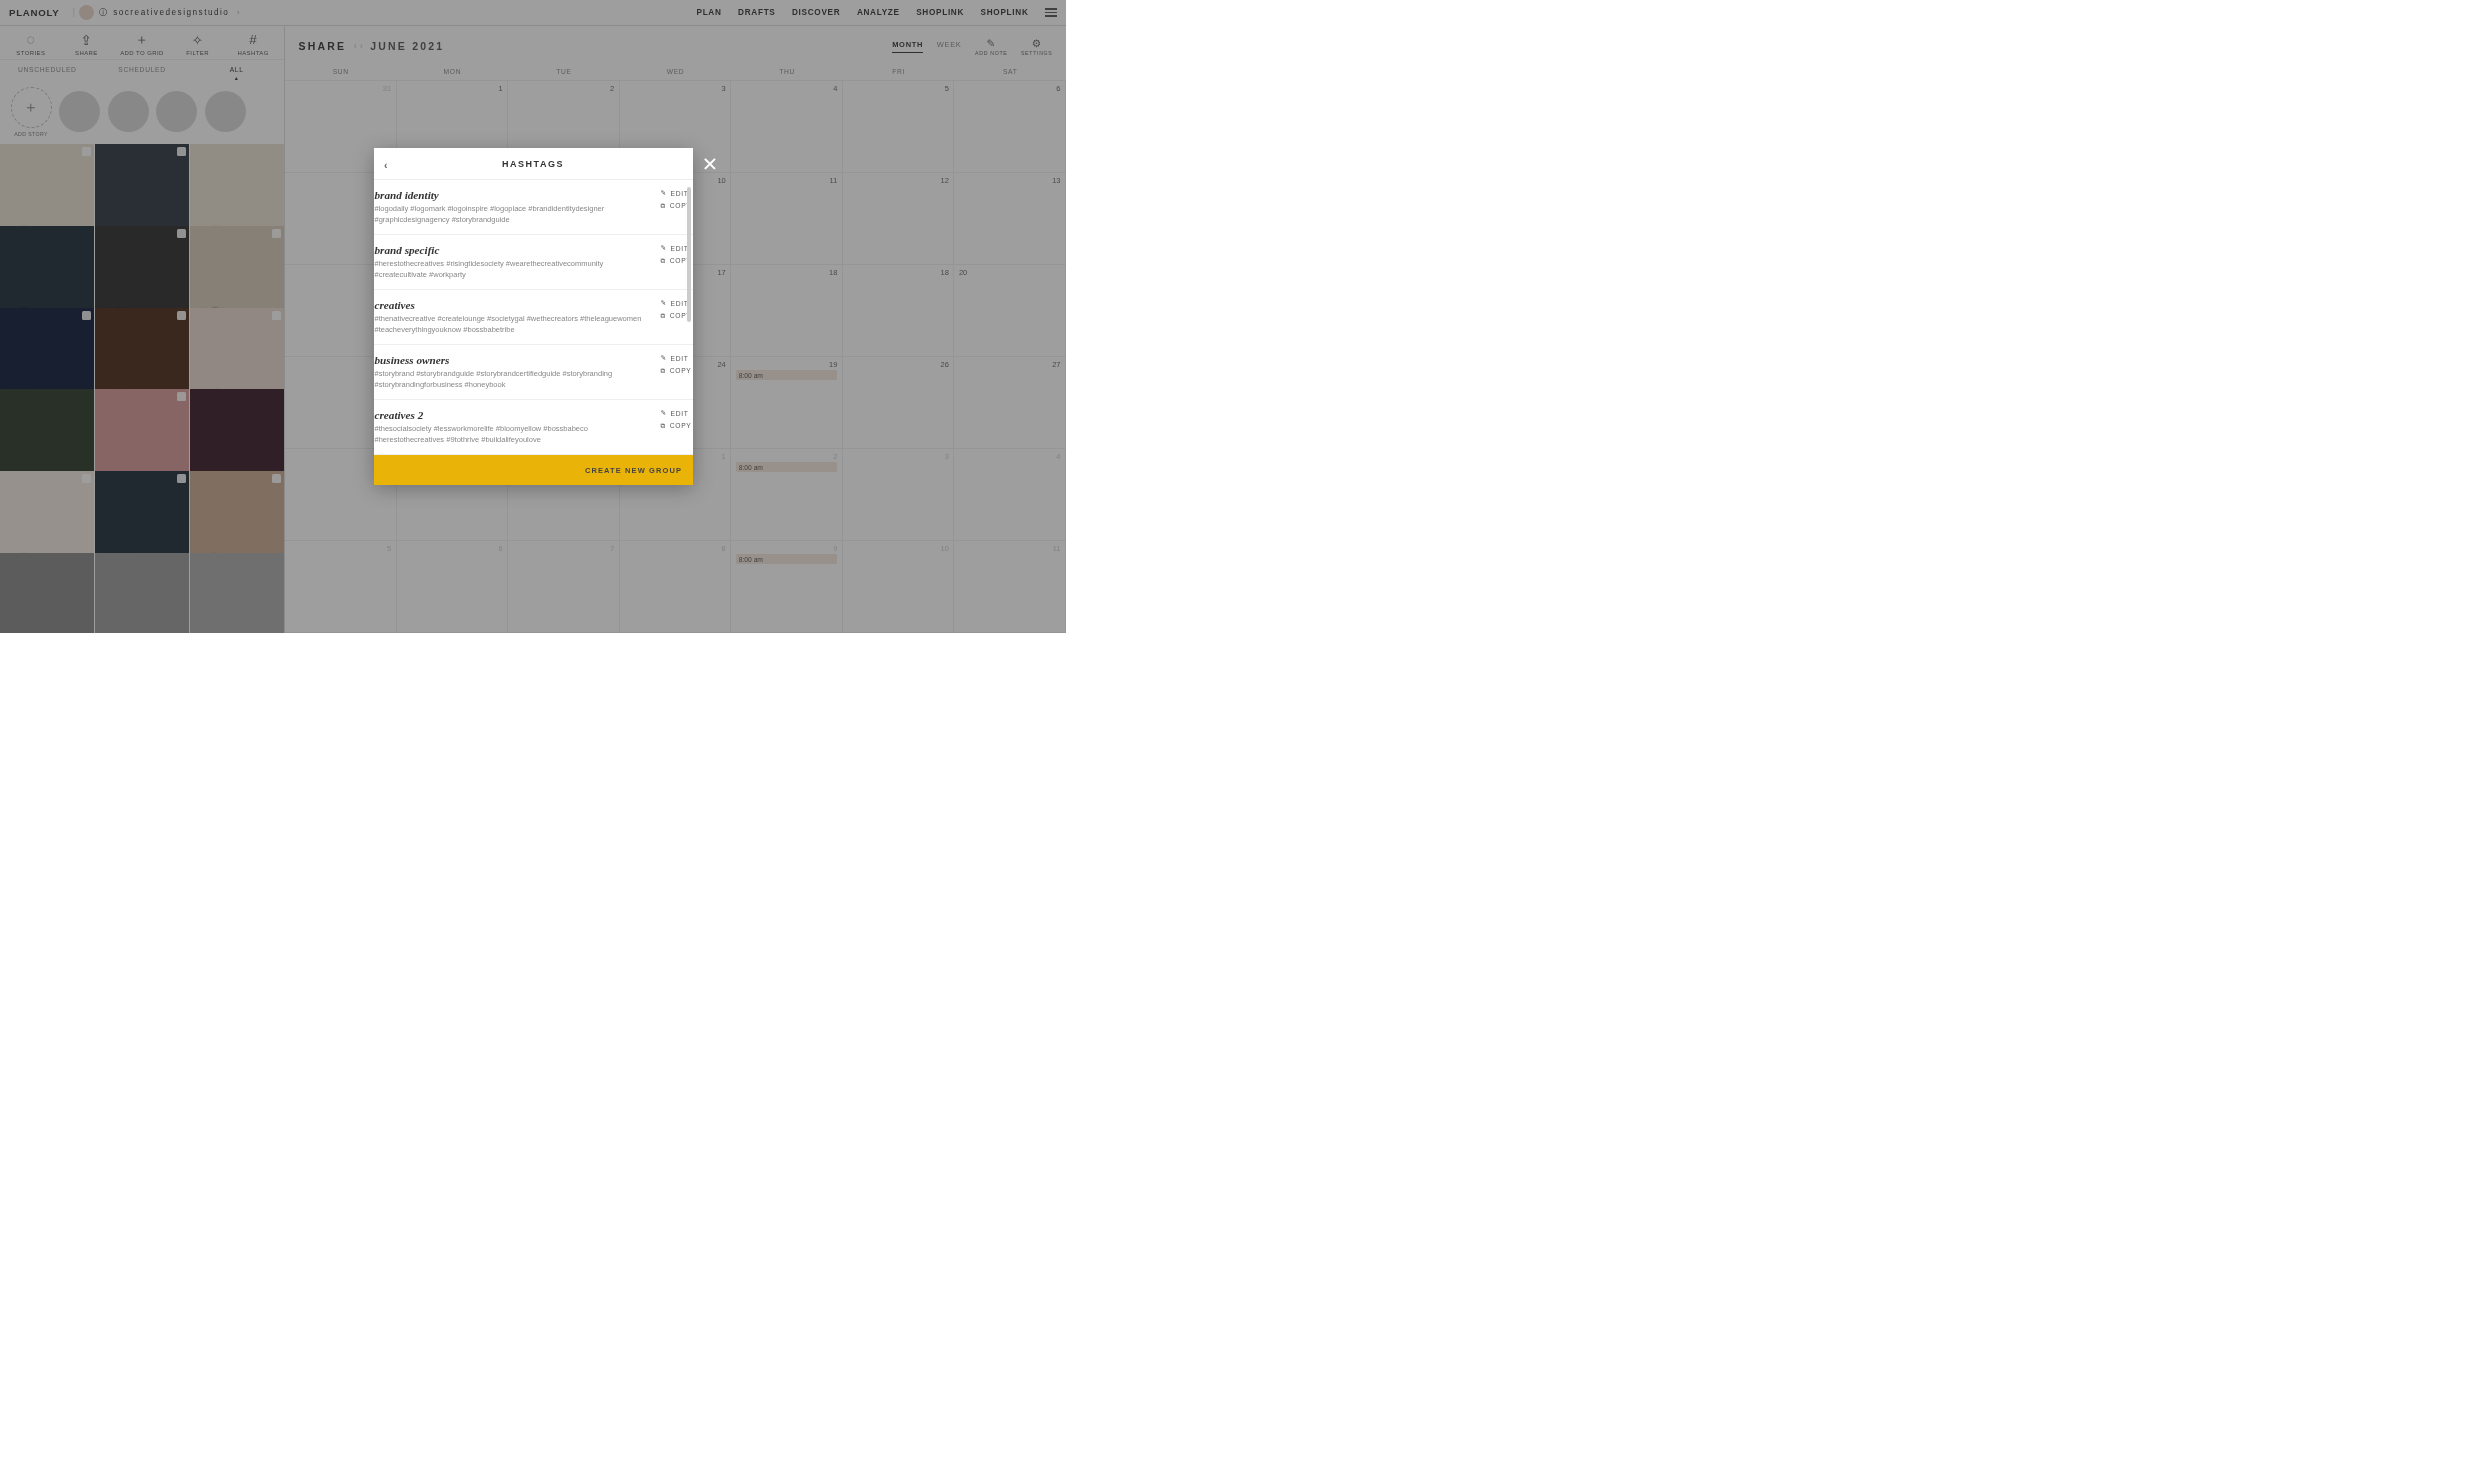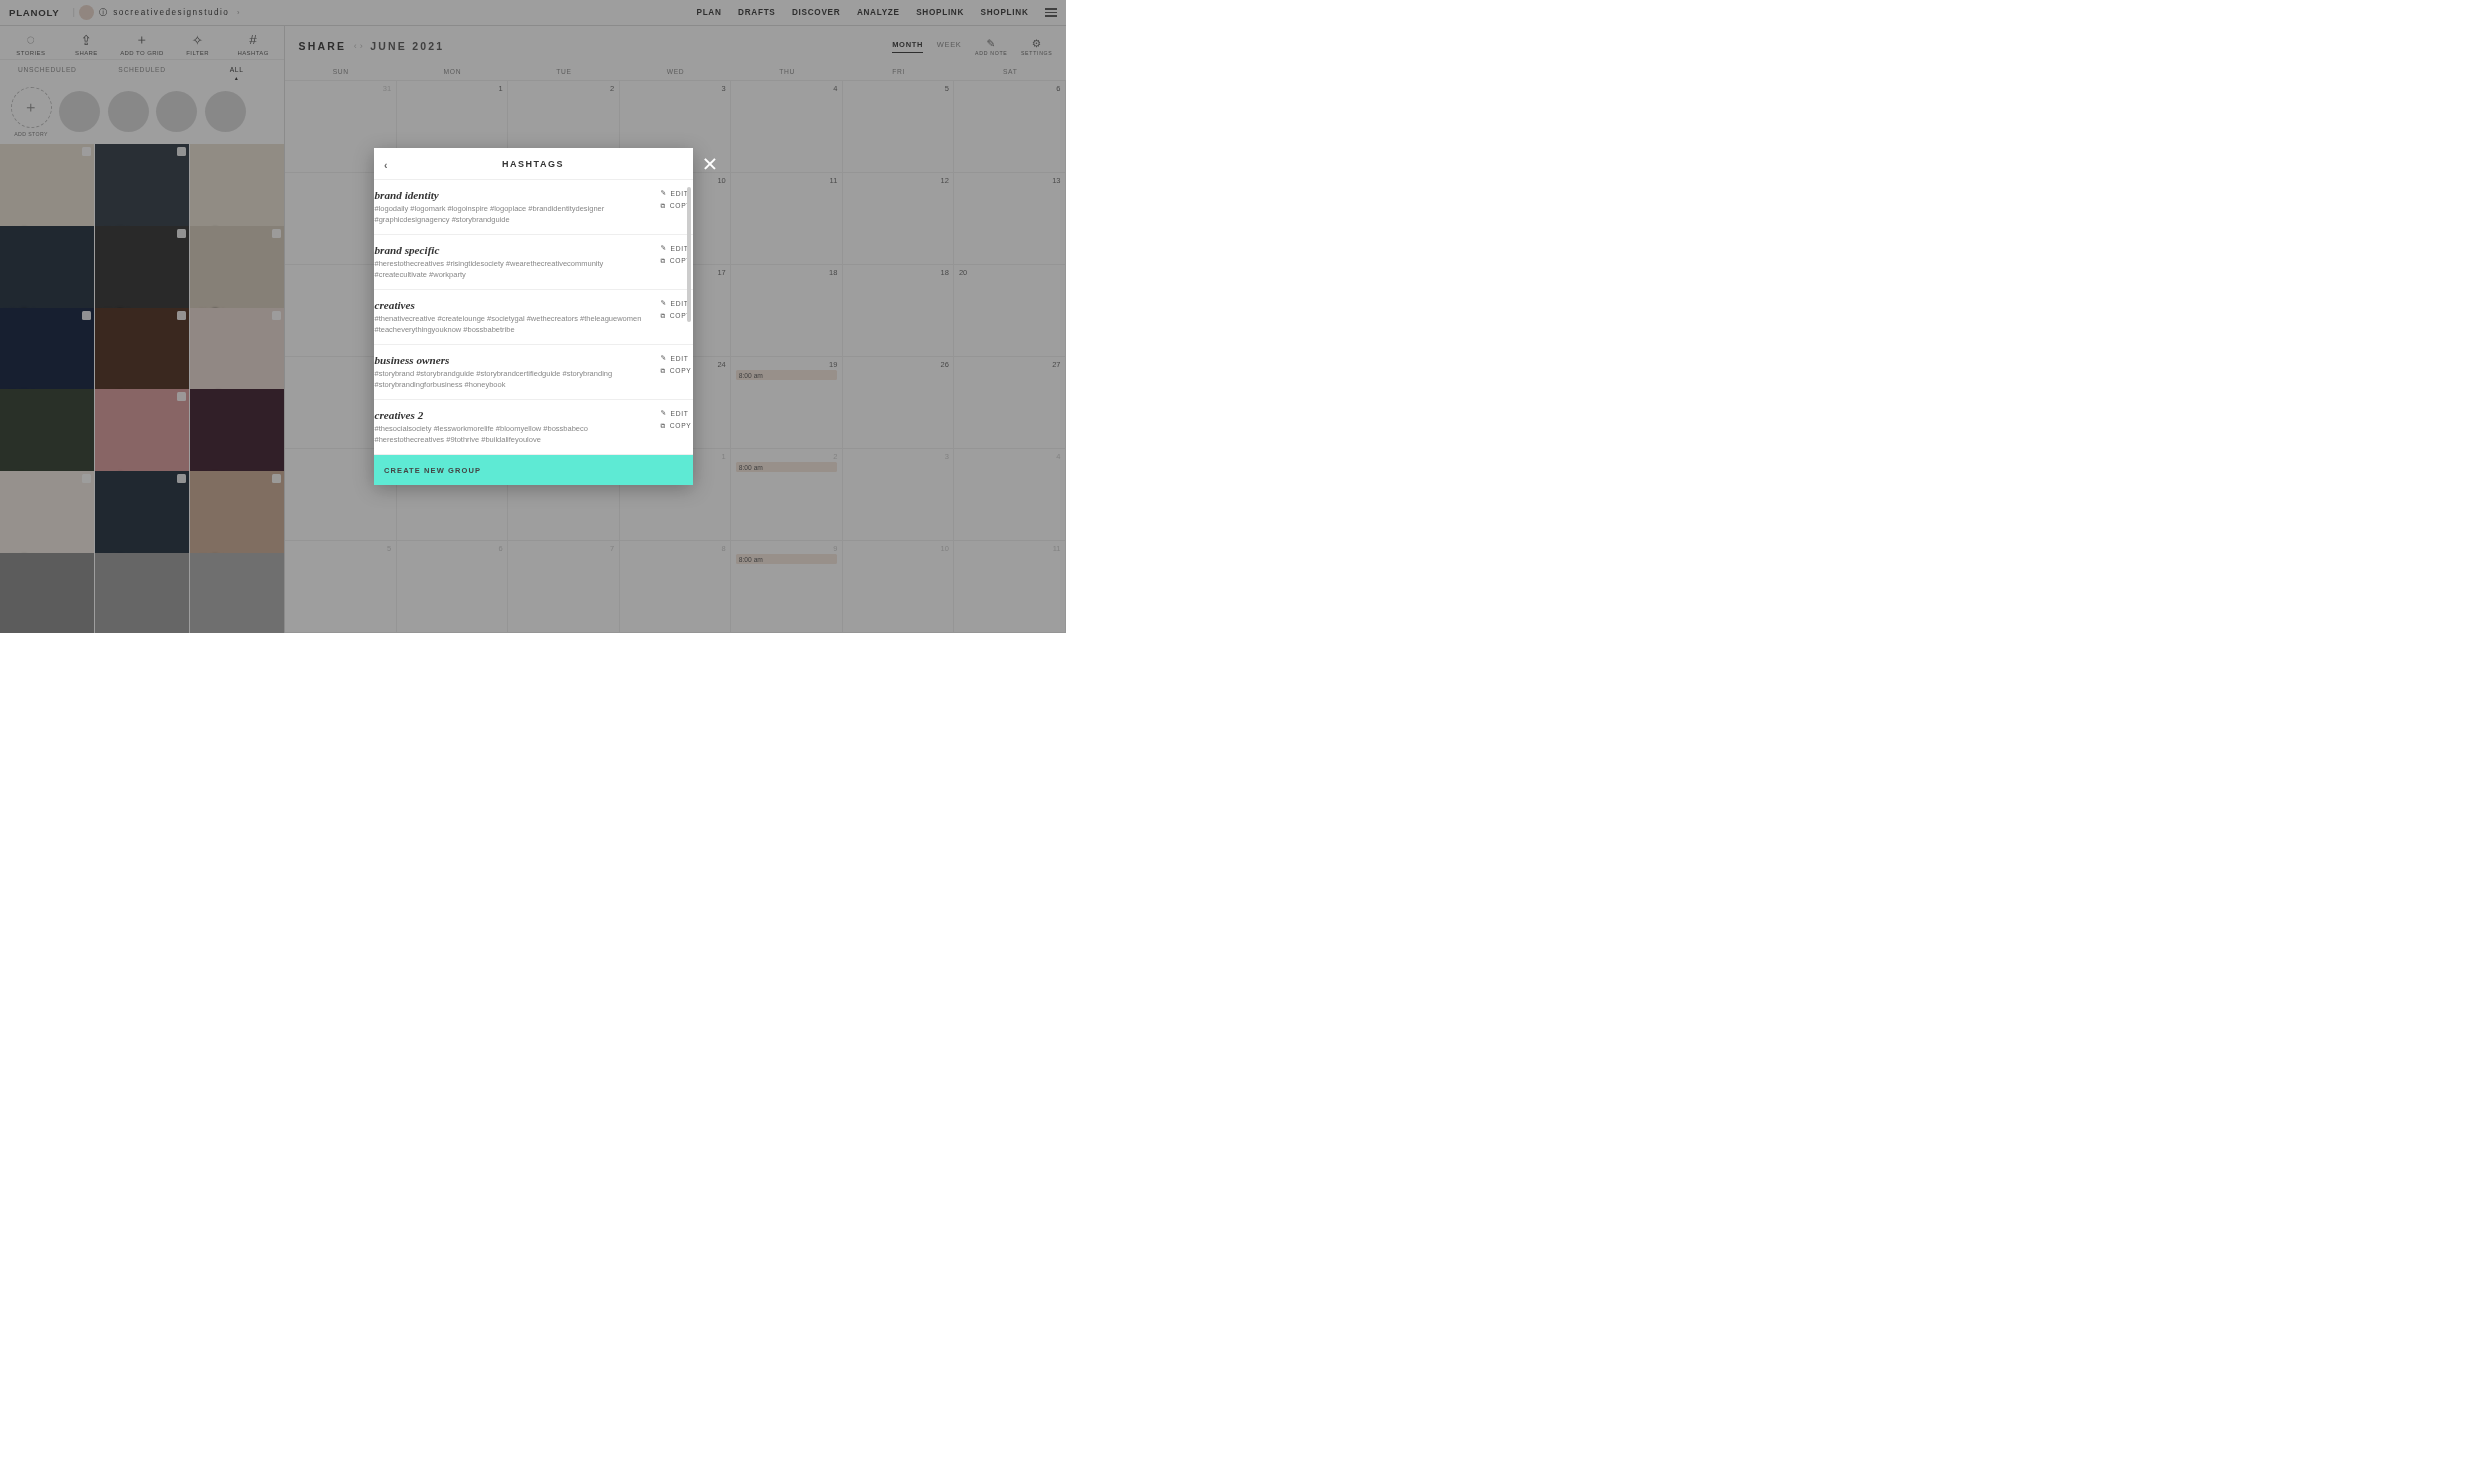--- a/index.html
+++ b/index.html
@@ -85,21 +85,21 @@
 }
 .modal-back { position: absolute; left: 10.5px; top: 10.5px; cursor: pointer; color: #666; font-size: 10.5px; }
 .modal-body { max-height: 285px; overflow-y: auto; }
 .hgroup { padding: 9px 1px; border-bottom: 0.7px solid #eee; display: flex; gap: 6px; }
 .hgroup-left { flex: 1; }
 .hgroup-title { font-family: Georgia, 'Times New Roman', serif; font-style: italic; font-weight: 700; font-size: 11.2px; margin-bottom: 3px; }
 .hgroup-tags { font-size: 7.5px; color: #888; line-height: 1.4; word-break: break-word; }
 .hgroup-actions { display: flex; flex-direction: column; gap: 4.5px; font-size: 6.7px; letter-spacing: 0.7px; color: #555; }
 .hgroup-act { display: flex; align-items: center; gap: 3.7px; cursor: pointer; }
 .modal-footer {
-  background: #5eead4; text-align: left; padding: 10.5px; font-size: 7.5px;
+  background: #eab308; text-align: right; padding: 10.5px; font-size: 7.5px;
   letter-spacing: 1.1px; font-weight: 600; cursor: pointer; color: #444;
 }
 
 
 .p0{background:#e8dfd0}.p1{background:#2a3540}.p2{background:#e8dfd0}
 .p3{background:#1a2838}.p4{background:#2a2a2a}.p5{background:#d4c8b8}
 .p6{background:#0a1838}.p7{background:#4a2818}.p8{background:#e8d8d0}
 .p9{background:#2a3828}.p10{background:#d89898}.p11{background:#3a1828}
 .p12{background:#f0e8e0}.p13{background:#1a2838}.p14{background:#c8a890}
 .p15{background:#888}.p16{background:#999}.p17{background:#aaa}

